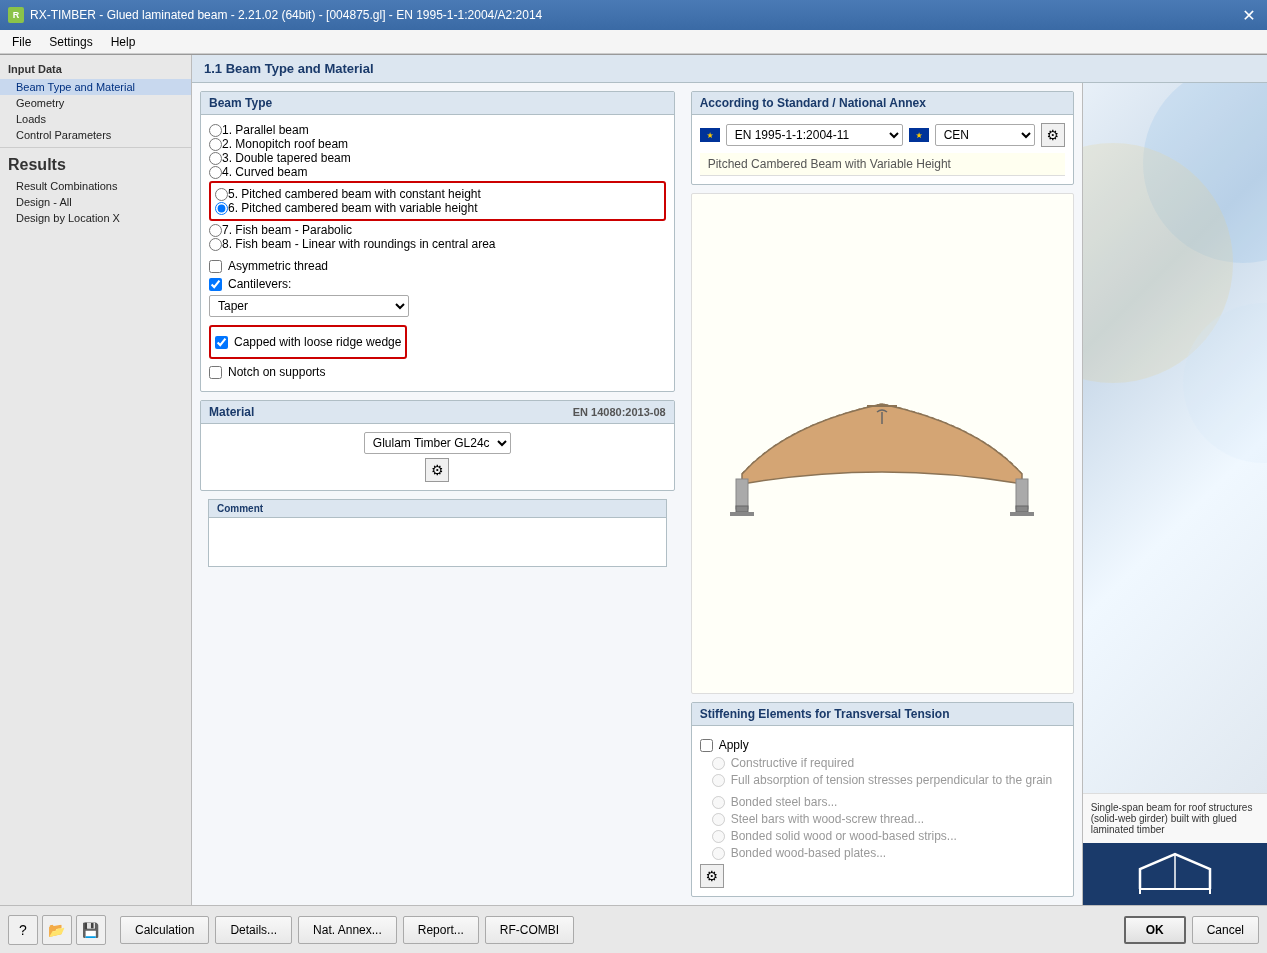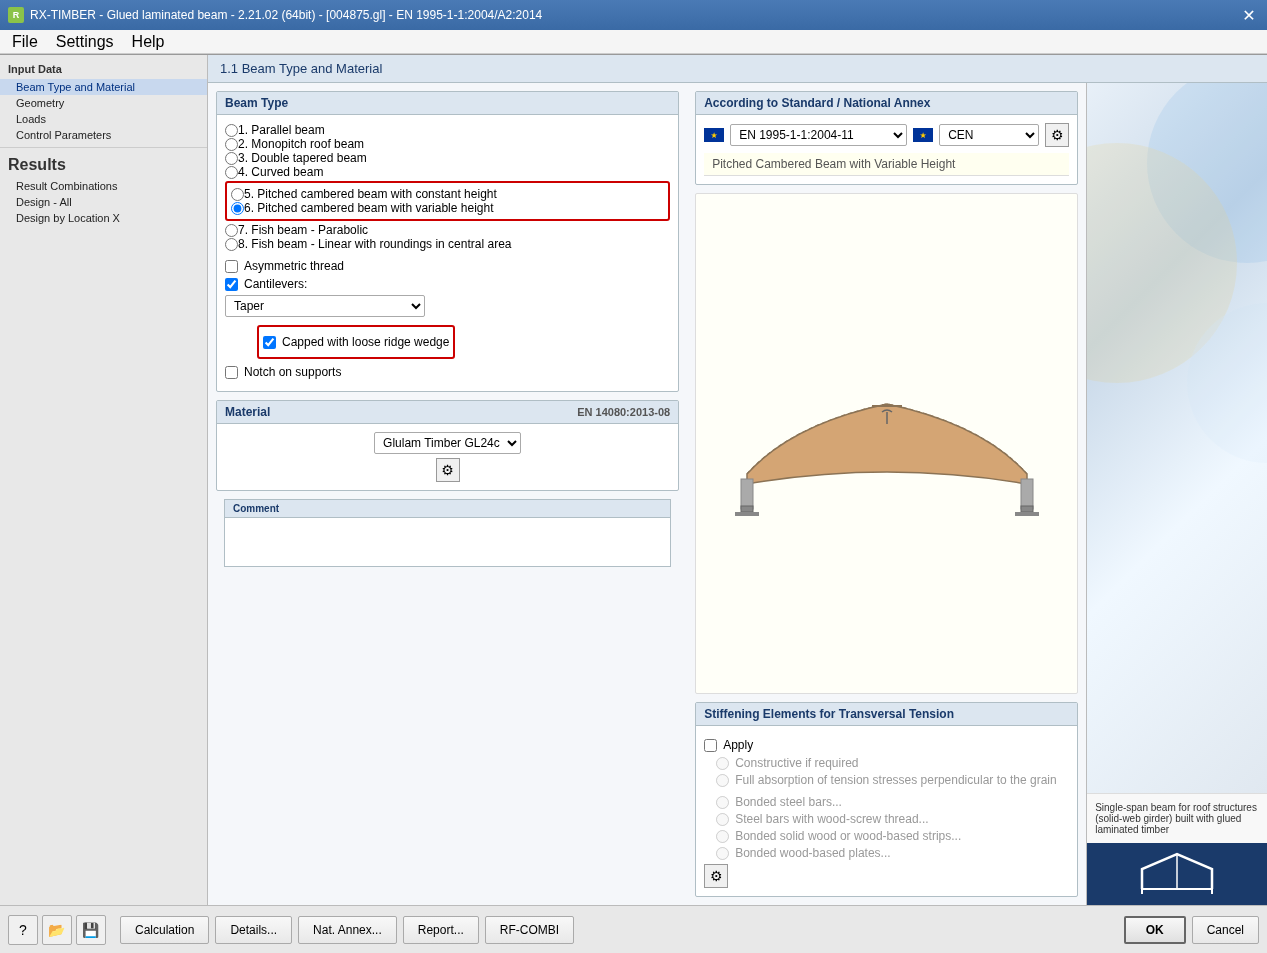--- a/index.html
+++ b/index.html
@@ -27,33 +27,33 @@
       height: 24px;
       display: flex;
       align-items: center;
       padding: 0 4px;
       gap: 2px;
     }
     .menu-item {
       padding: 2px 8px;
       cursor: pointer;
       border-radius: 2px;
-      font-size: 16px;
+      font-size: 12px;
     }
     
     
     .main-layout {
       display: flex;
       height: calc(953px - 30px - 24px - 48px);
       border-top: 1px solid #999;
     }
     
     
     .sidebar {
-      width: 208px;
+      width: 192px;
       background: #e8e8e8;
       border-right: 1px solid #bbb;
       padding: 4px 0;
       overflow-y: auto;
     }
     .sidebar-section-label {
       padding: 4px 8px;
       font-weight: bold;
       font-size: 11px;
       color: #333;
@@ -80,21 +80,21 @@
       display: flex;
       flex-direction: column;
       overflow: hidden;
     }
     
     .content-header {
       background: #dce6f0;
       border-bottom: 1px solid #b0bec5;
       padding: 6px 12px;
       font-size: 13px;
-      font-weight: normal;
+      font-weight: bold;
       color: #1a3a6a;
     }
     
     .content-body {
       display: flex;
       flex: 1;
       overflow: hidden;
     }
     
     
@@ -488,21 +488,21 @@
               <div class="dropdown-row">
                 <select style="width:200px;">
                   <option>Taper</option>
                   <option>Curved</option>
                   <option>None</option>
                 </select>
               </div>
             </div>
             
             
-            <div class="highlighted-section" style="display:inline-block; margin-top:4px;margin-left:32px;">
+            <div class="highlighted-section" style="display:inline-block; margin-top:4px;">
               <div class="checkbox-item">
                 <input type="checkbox" checked="" style="">
                 <label>Capped with loose ridge wedge</label>
               </div>
             </div>
             
             <div class="checkbox-item">
               <input type="checkbox" style="">
               <label>Notch on supports</label>
             </div>

